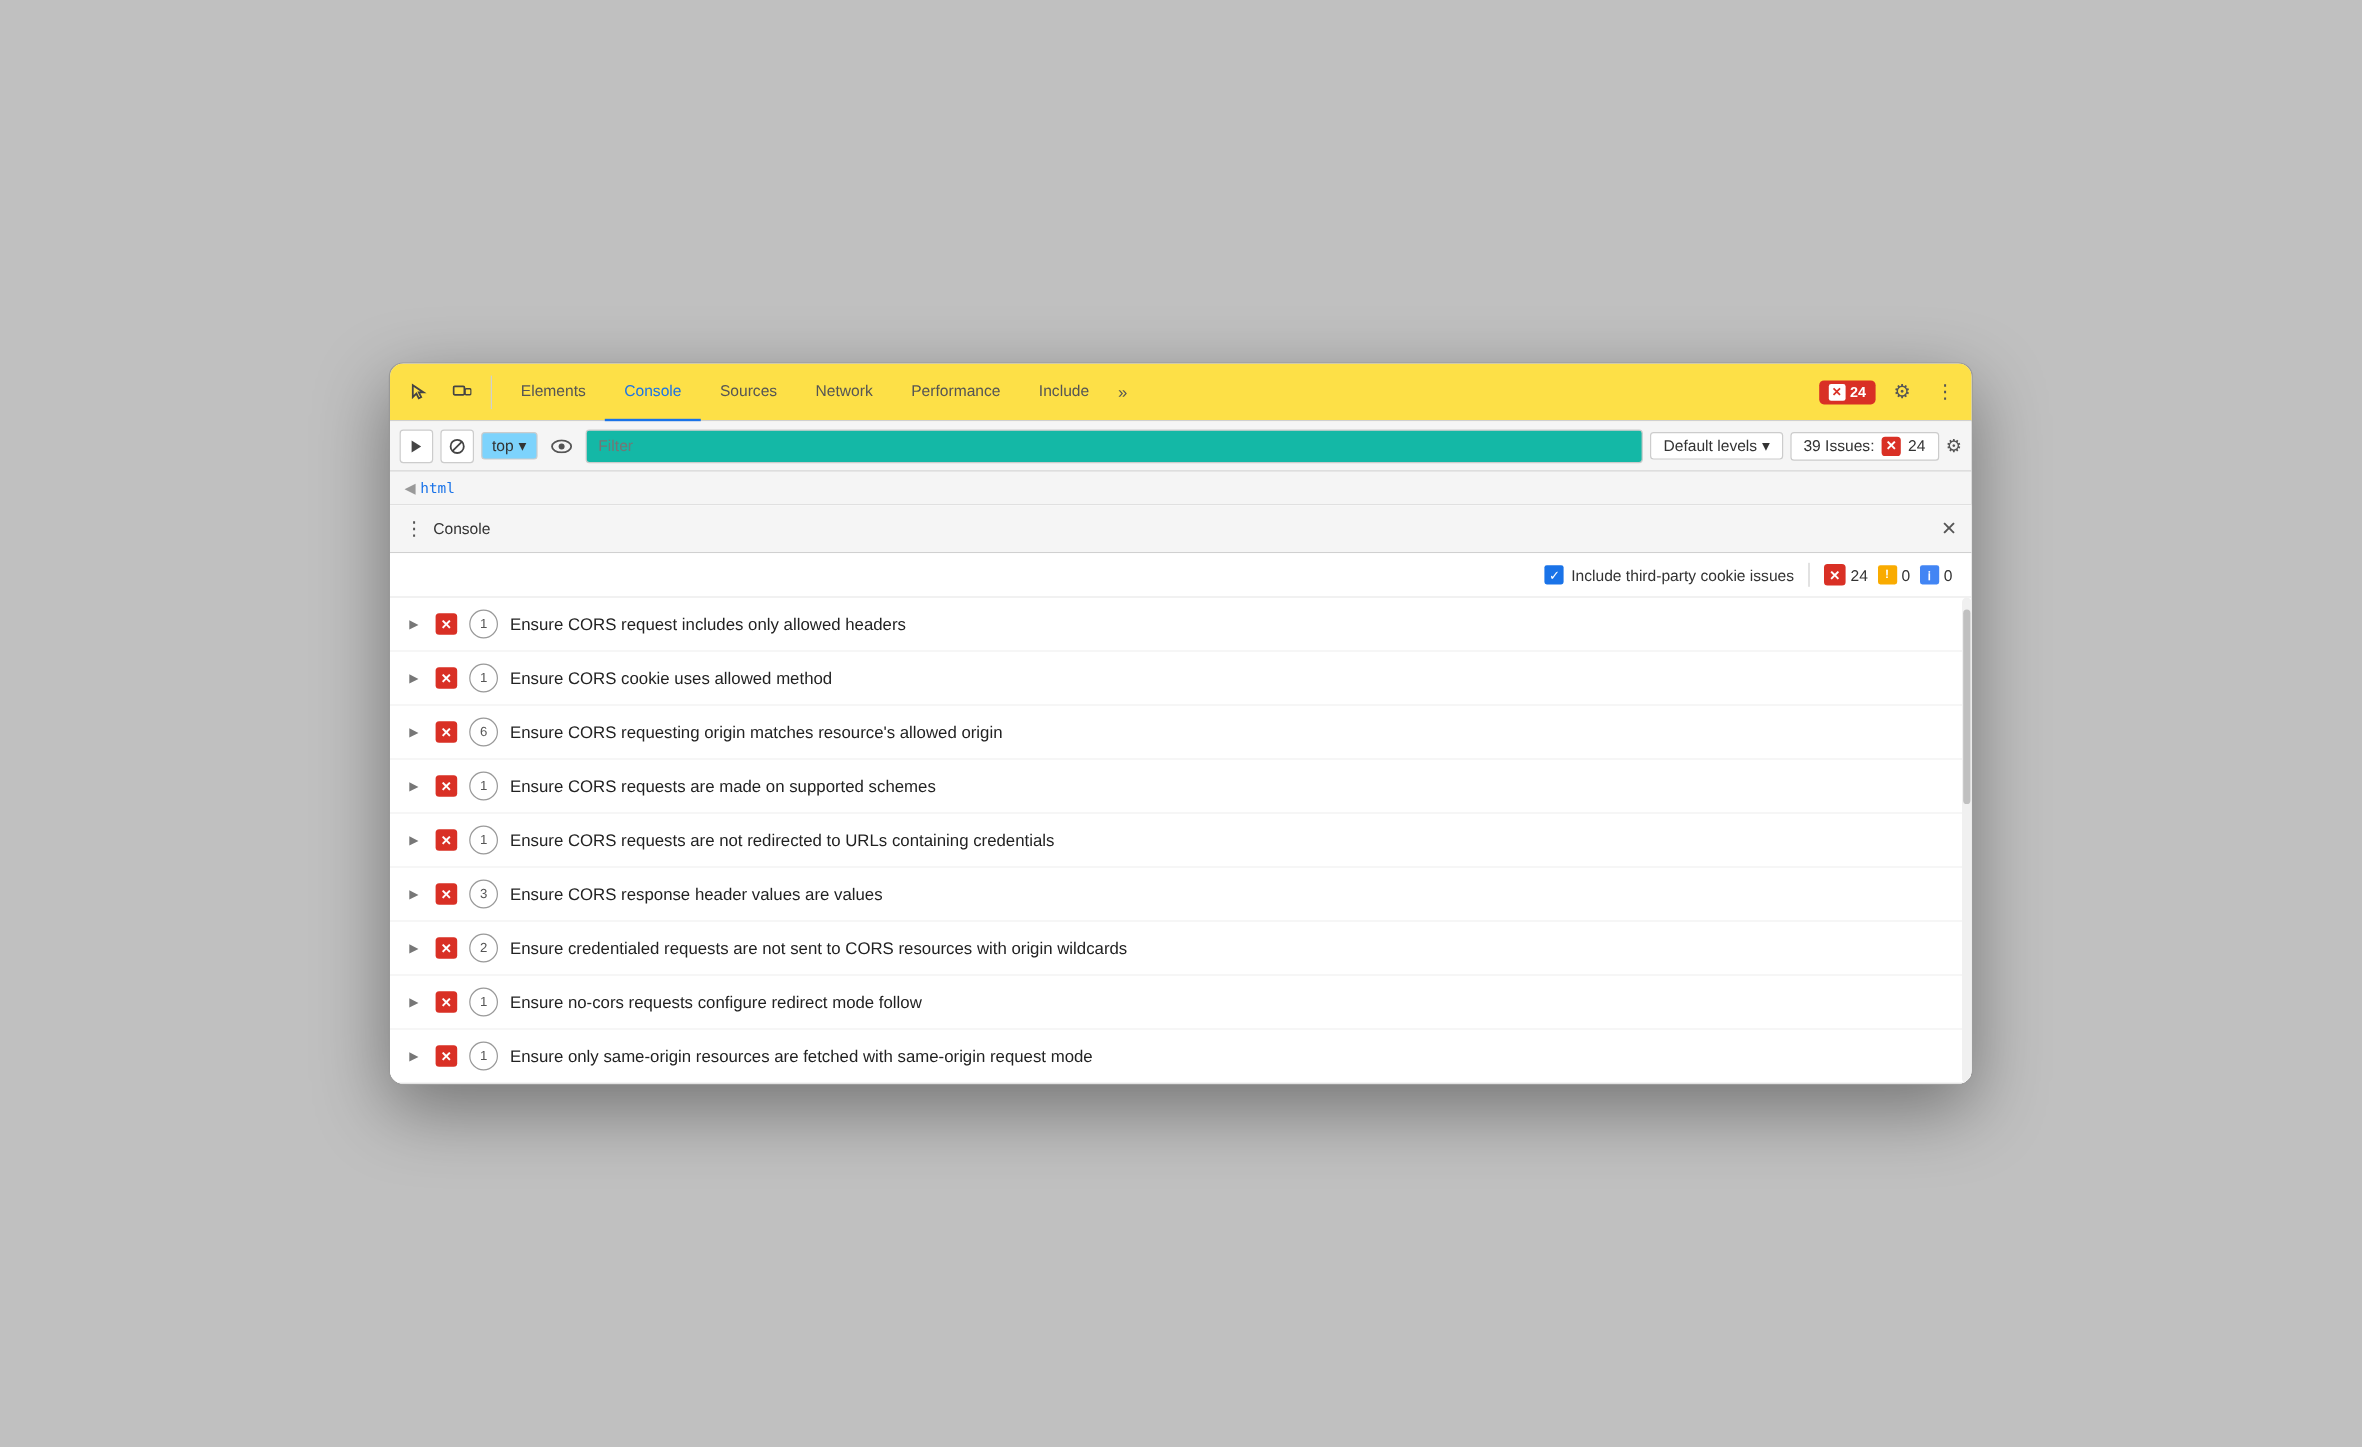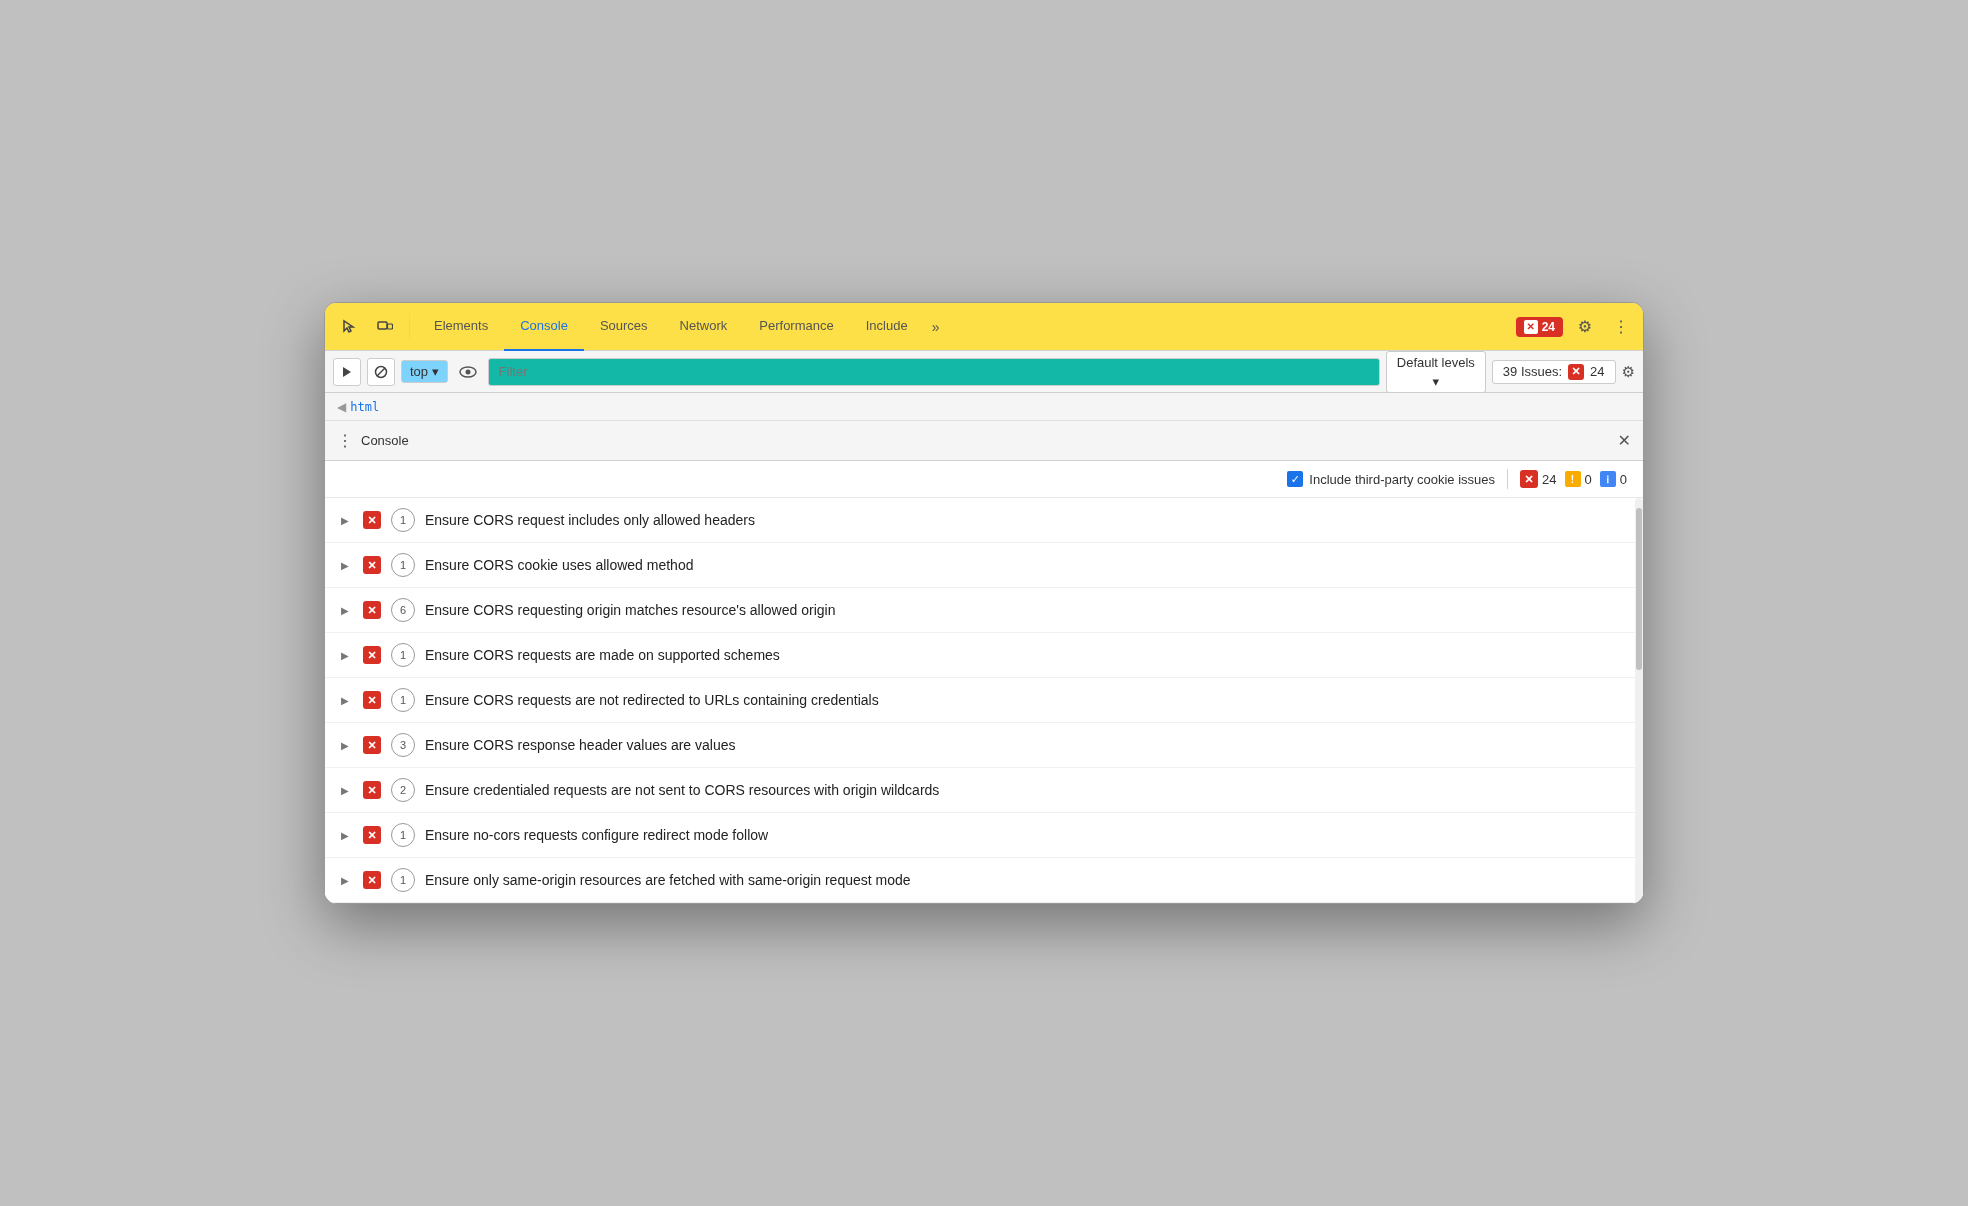--- a/index.html
+++ b/index.html
@@ -206,21 +206,20 @@
       align-items: center;
       gap: 4px;
       background: white;
       border: 1px solid #ccc;
       border-radius: 3px;
       padding: 3px 10px;
       font-size: 13px;
       cursor: pointer;
       color: #333;
       white-space: nowrap;
-      flex-direction: column;
     }
     .issues-badge {
       display: flex;
       align-items: center;
       gap: 6px;
       background: white;
       border: 1px solid #ccc;
       border-radius: 3px;
       padding: 3px 10px;
       font-size: 13px;

